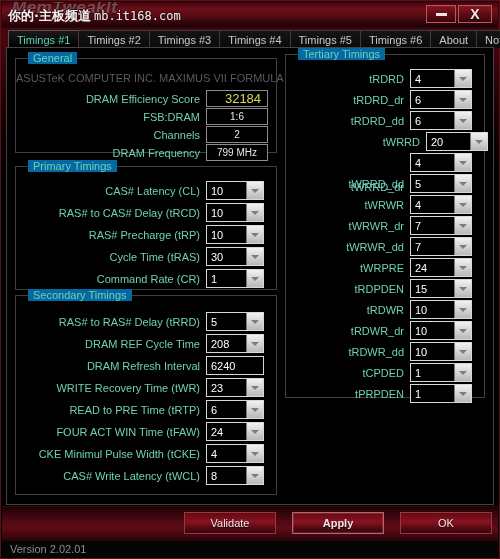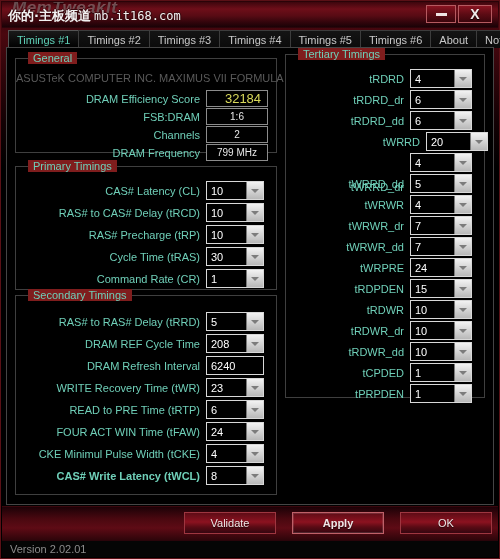--- a/index.html
+++ b/index.html
@@ -152,21 +152,21 @@
   .group {
     position: absolute;
     box-sizing: border-box;
     border: 1px solid #3f3f3f;
     background: #000;
   }
   .group > .legend {
     position: absolute;
     top: -7px; left: 12px;
     padding: 0 5px;
-    background: #7f1d1d;
+    background: #0369a1;
     color: #6fcfb8;
     font-size: 11px;
     white-space: nowrap;
   }
 
   #grp-general   { left: 8px;  top: 10px;  width: 262px; height: 95px; }
   #grp-primary   { left: 8px;  top: 118px; width: 262px; height: 124px; }
   #grp-secondary { left: 8px;  top: 247px; width: 262px; height: 200px; }
   #grp-tertiary  { left: 278px;top: 6px;   width: 200px; height: 344px; }
 
@@ -484,21 +484,21 @@
           <div class="row" style="left: 8px; top: 148px; width: 248px;">
             <div class="lbl" style="width: 182px;">CKE Minimul Pulse Width (tCKE)</div>
             <div class="combo">
               <div class="val">4</div>
               <div class="arrowbtn">
                 <span class="caret"></span>
               </div>
             </div>
           </div>
           <div class="row" style="left: 8px; top: 170px; width: 248px;">
-            <div class="lbl" style="width: 182px; font-weight: bold;">CAS# Write Latency (tWCL)</div>
+            <div class="lbl" style="width: 182px;">CAS# Write Latency (tWCL)</div>
             <div class="combo">
               <div class="val">8</div>
               <div class="arrowbtn">
                 <span class="caret"></span>
               </div>
             </div>
           </div>
         </div>
     </div>
 

